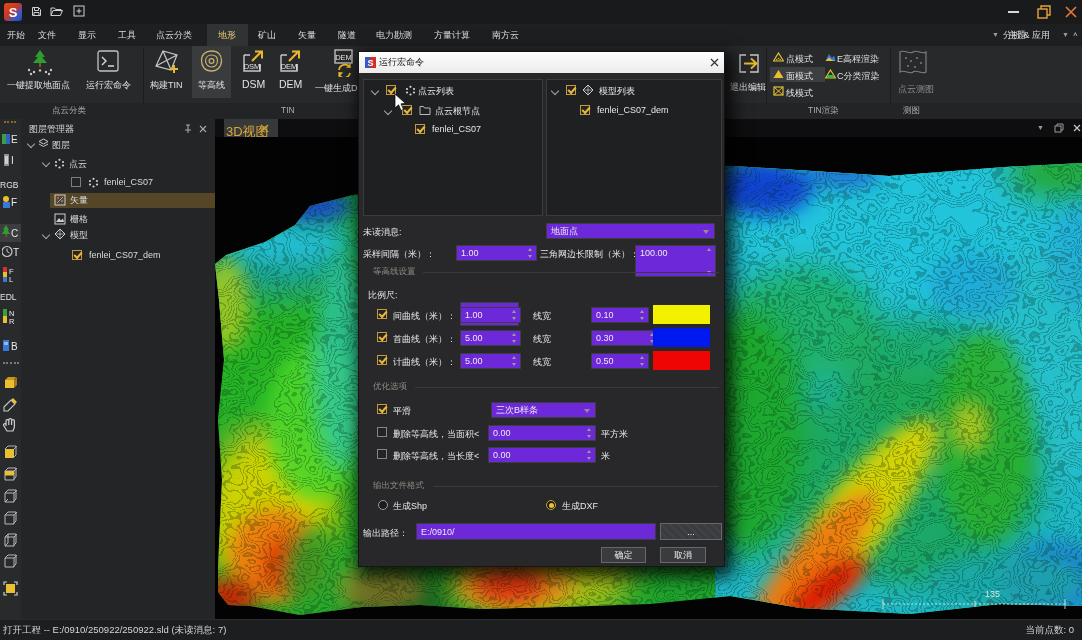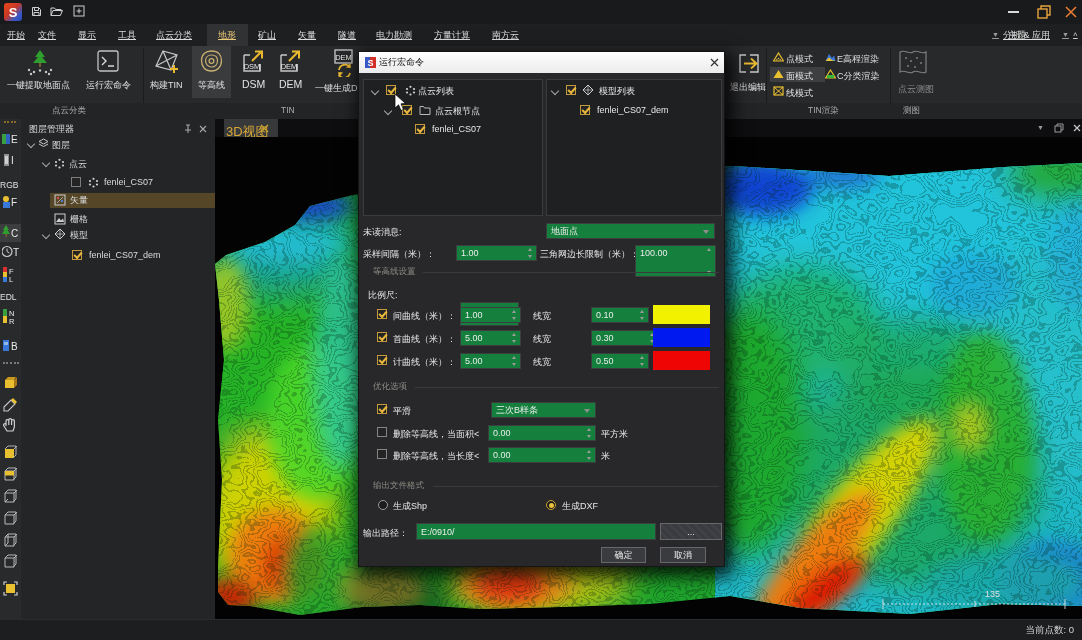--- a/index.html
+++ b/index.html
@@ -1,21 +1,21 @@
 <!DOCTYPE html>
 <html><head><meta charset="utf-8">
 <style>
   html,body{margin:0;padding:0;background:#000;}
   body{width:1082px;height:640px;overflow:hidden;position:relative;
        font-family:"Liberation Sans",sans-serif;color:#e0e0e0;}
   .abs{position:absolute;}
   
   #titlebar{left:0;top:0;width:1082px;height:24px;background:#191a1c;}
   #menubar{left:0;top:24px;width:1082px;height:22px;background:#1e1f21;font-size:9px;}
-  .mitem{position:absolute;top:0;height:22px;line-height:22px;color:#dcdcdc;text-decoration:underline;}
+  .mitem{position:absolute;top:0;height:22px;line-height:22px;color:#dcdcdc;}
   #ribbon{left:0;top:46px;width:1082px;height:57px;background:#28292b;}
   #secbar{left:0;top:103px;width:1082px;height:16px;background:#232426;font-size:8.5px;color:#aaabad;}
   .seclab{position:absolute;top:2px;}
   .rlab{position:absolute;font-size:9px;color:#e2e2e2;white-space:nowrap;}
   
   #sidebar{left:0;top:119px;width:21px;height:500px;background:#292a2c;}
   
   #lpanel{left:21px;top:119px;width:194px;height:500px;background:#242527;border-right:1px solid #0b0b0d;}
   .trow{position:absolute;font-size:9px;color:#dadada;white-space:nowrap;}
   .chev{position:absolute;width:5px;height:5px;border-left:1px solid #a8a8a8;border-bottom:1px solid #a8a8a8;transform:rotate(-45deg);}
@@ -28,21 +28,21 @@
   #dlg{left:358px;top:51px;width:367px;height:516px;background:#28282b;border:1px solid #151515;box-sizing:border-box;box-shadow:4px 6px 16px 4px rgba(0,0,0,.8);}
   #dlgtitle{left:0;top:0;width:365px;height:21px;background:linear-gradient(#ffffff,#ebebeb);color:#111;font-size:9px;line-height:21px;}
   .dpanel{position:absolute;background:#1f2022;border:1px solid #3a3b3d;box-sizing:border-box;}
   .dtext{position:absolute;font-size:9px;color:#e6e6e6;white-space:nowrap;}
   .gtext{position:absolute;font-size:8.5px;color:#8b8b82;white-space:nowrap;}
   .gline{position:absolute;height:1px;background:#3a3a3c;}
   .cb{position:absolute;width:10px;height:10px;border:1px solid #858585;background:#242424;box-sizing:border-box;}
   .cb.on{border-color:#c59a3d;}
   .cb.on:after{content:"";position:absolute;left:1px;top:1px;width:6px;height:3px;border-left:2px solid #e8b73c;border-bottom:2px solid #e8b73c;transform:rotate(-48deg);}
   .cb.gray{border-color:#7e7e7e;}
-  .inp{position:absolute;background:#15803d;border:1px solid #3c3d3f;box-sizing:border-box;color:#ececec;font-size:9px;line-height:13px;padding-left:4px;white-space:nowrap;}
+  .inp{position:absolute;background:#6d28d9;border:1px solid #3c3d3f;box-sizing:border-box;color:#ececec;font-size:9px;line-height:13px;padding-left:4px;white-space:nowrap;}
   .spin:after{content:"";position:absolute;right:4px;top:2px;border-left:2.5px solid transparent;border-right:2.5px solid transparent;border-bottom:3.5px solid #9a9a9a;}
   .spin:before{content:"";position:absolute;right:4px;bottom:2px;border-left:2.5px solid transparent;border-right:2.5px solid transparent;border-top:3.5px solid #9a9a9a;}
   .ddown:after{content:"";position:absolute;right:5px;top:6px;border-left:3.5px solid transparent;border-right:3.5px solid transparent;border-top:4.5px solid #8f8f8f;}
   .dbtn{position:absolute;background:#3a3b3f;border:1px solid #67686c;box-sizing:border-box;color:#ececec;font-size:9px;text-align:center;}
   .radio{position:absolute;width:10px;height:10px;border:1px solid #9a9a9a;border-radius:50%;background:#1c1c1e;box-sizing:border-box;}
   .radio.on{border-color:#caa22e;}
   .radio.on:after{content:"";position:absolute;left:1.5px;top:1.5px;width:5px;height:5px;border-radius:50%;background:#e8c13c;}
   .swatch{position:absolute;width:57px;height:19px;}
 </style></head>
 <body>
@@ -444,20 +444,21 @@
   <g stroke="#e8e8e8" opacity=".85">
     <line x1="668" y1="467" x2="850" y2="467" stroke-width="1" stroke-dasharray="2 2"></line>
     <line x1="668" y1="462" x2="668" y2="472" stroke-width="1"></line>
     <line x1="760" y1="464" x2="760" y2="470" stroke-width="1"></line>
     <line x1="850" y1="462" x2="850" y2="472" stroke-width="1"></line>
   </g>
   <text x="770" y="460" font-size="9" fill="#e0e0e0" font-family="Liberation Sans">135</text>
 </svg>
 </div>
 <div class="abs" id="status">
+  <span style="position:absolute;left:3px;top:4px;">打开工程 -- E:/0910/250922/250922.sld (未读消息: 7)</span>
   <span style="position:absolute;right:8px;top:4px;">当前点数: 0</span>
 </div>
 <div class="abs" id="dlg">
   <div class="abs" id="dlgtitle">
     <svg class="abs" style="left:6px;top:5px;" width="11" height="11" viewBox="0 0 11 11">
       <rect width="11" height="11" fill="#3858c8"></rect>
         <rect x="5" y="0" width="6" height="11" fill="#d03028"></rect>
       <text x="5.5" y="9" font-size="9" font-weight="bold" fill="#fff" text-anchor="middle" font-family="Liberation Sans">S</text>
     </svg>
     <span style="position:absolute;left:20px;">运行宏命令</span>

